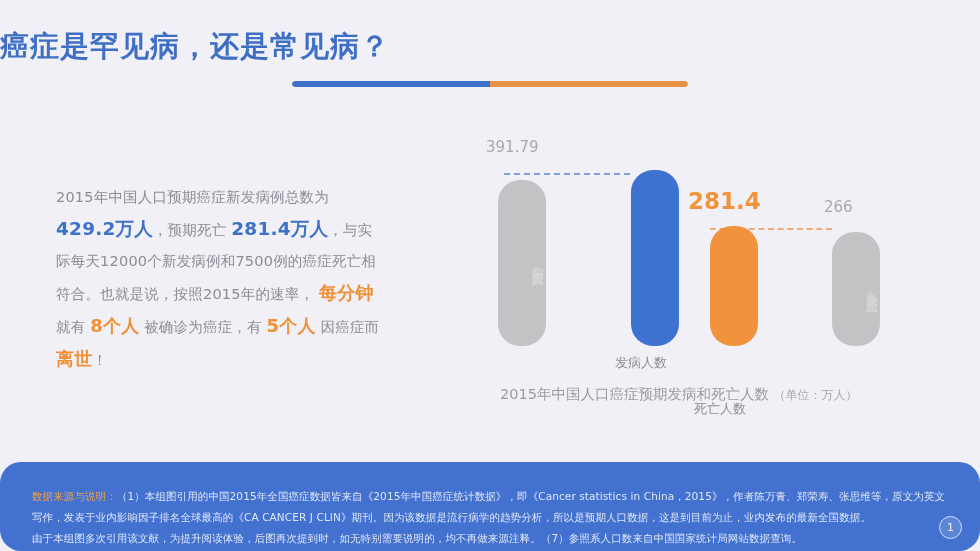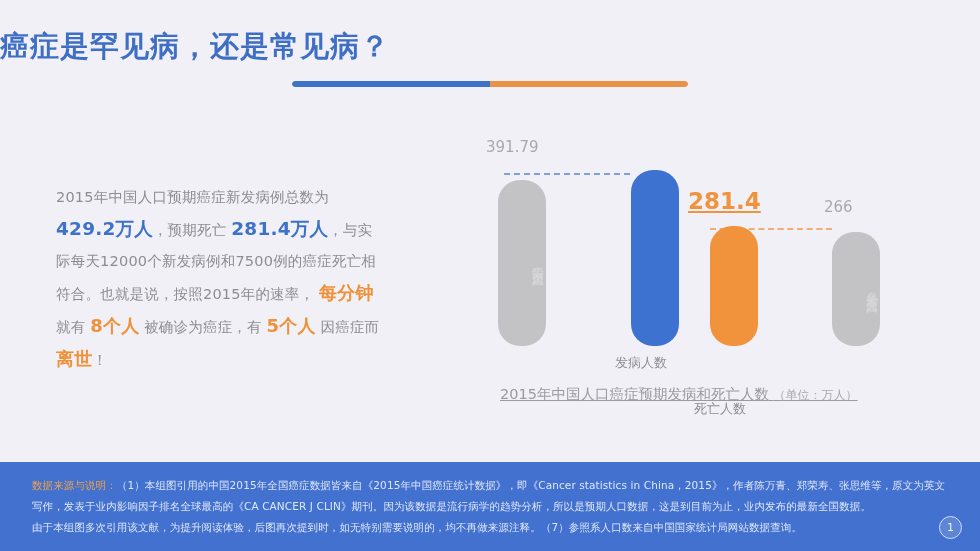--- a/index.html
+++ b/index.html
@@ -135,41 +135,41 @@
     white-space: nowrap;
   }
 
   .chart-caption {
     position: absolute;
     left: 500px;
     top: 385px;
     font-size: 14.5px;
     color: #9a9aa2;
     white-space: nowrap;
-    text-decoration: underline;
   }
   .chart-caption .unit {
     font-size: 12px;
     color: #a8a8b0;
   }
 
   
   .footer {
     position: absolute;
     left: 0;
     bottom: 0;
     width: 980px;
     height: 89px;
     background: #4271cf;
     color: #dfe7f7;
     font-size: 10.5px;
     line-height: 21px;
     box-sizing: border-box;
-    padding: 13px 28px 0 32px;
+    padding: 24px 28px 0 32px;
     letter-spacing: 0.1px;
+    border-radius: 21px;
   }
   .footer .src-label {
     color: #f0a24a;
   }
   .footer p {
     margin: 0;
   }
   .page-badge {
     position: absolute;
     right: 18px;
@@ -208,21 +208,21 @@
     <span class="hl-orange">8个人</span>
     <span>被确诊为癌症，有</span>
     <span class="hl-orange">5个人</span>
     <span>因癌症而</span>
     <span class="hl-orange">离世</span><span>！</span>
   </div>
 
   <div class="chart">
 
     <div class="val-label val-gray" style="left:26px; top:10px;">391.79</div>
-    <div class="val-label val-orange" style="left:228px; top:60px;text-decoration:underline;">281.4</div>
+    <div class="val-label val-orange" style="left:228px; top:60px;">281.4</div>
     <div class="val-label val-gray" style="left:364px; top:70px;">266</div>
 
     <div class="dash" style="left:44px; top:45px; width:126px;"></div>
     <div class="dash dash-orange" style="left:250px; top:100px; width:122px;"></div>
 
     <div class="bar bar-gray" style="left:38px; top:52px; width:48px; height:166px;">
       <div class="bar-vlabel">贵阳市总人口</div>
     </div>
 
     <div class="bar bar-blue" style="left:171px; top:42px; width:48px; height:176px;"></div>

